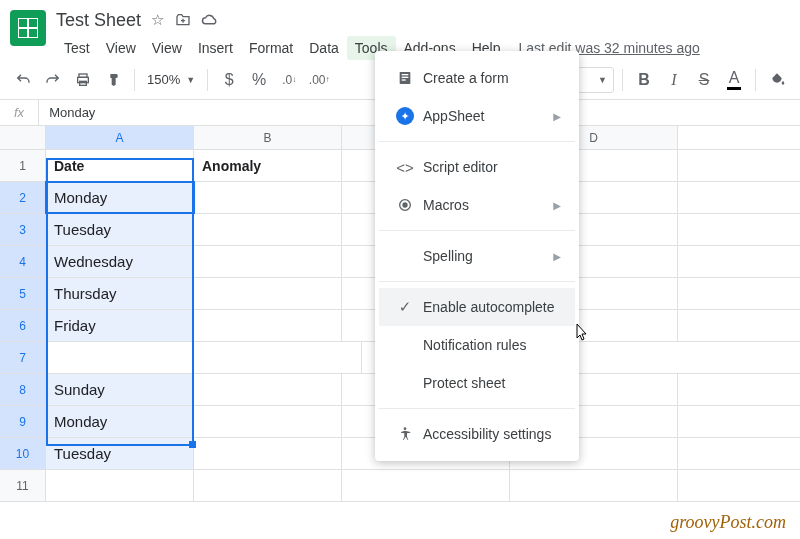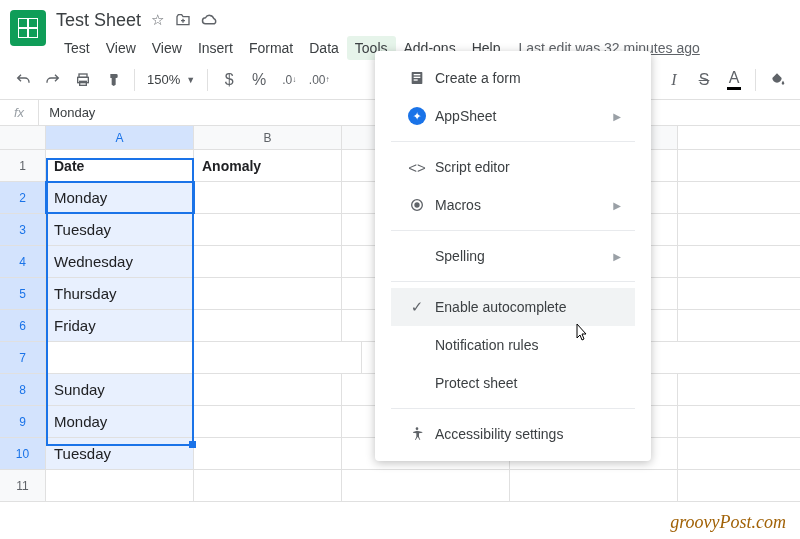--- a/index.html
+++ b/index.html
@@ -48,21 +48,21 @@
   .cell.hdr { font-weight: bold; font-size: 14px; }
   .cell.wide { width: 168px; }
   .cell.sel { background: #e8f0fe; }
   .cell.active { outline: 2px solid #1a73e8; outline-offset: -1px; z-index: 2; }
   .rh.selrow { background: #d3e3fd; color: #1a73e8; }
   
   .sel-box { position: absolute; border: 2px solid #1a73e8; pointer-events: none; z-index: 3; }
   .sel-handle { position: absolute; width: 7px; height: 7px; background: #1a73e8; bottom: -4px; right: -4px; }
   
   
-  .dropdown { position: absolute; top: 51px; left: 375px; width: 276px; background: #fff; border-radius: 4px; box-shadow: 0 2px 10px rgba(0,0,0,.25); padding: 8px 16px; z-index: 100; }
+  .dropdown { position: absolute; top: 51px; left: 375px; width: 204px; background: #fff; border-radius: 4px; box-shadow: 0 2px 10px rgba(0,0,0,.25); padding: 8px 4px; z-index: 100; }
   .dd-item { display: flex; align-items: center; height: 38px; padding: 0 14px; font-size: 14px; color: #3c4043; cursor: pointer; position: relative; }
   .dd-item.hover { background: #f1f3f4; }
   .dd-icon { width: 24px; display: flex; justify-content: center; color: #5f6368; font-size: 15px; }
   .dd-label { flex: 1; padding-left: 6px; }
   .dd-arrow { color: #9aa0a6; font-size: 10px; }
   .dd-sep { height: 1px; background: #e8eaed; margin: 6px 0; }
   .dd-item.noicon .dd-icon { visibility: hidden; }
   
   .appsheet-icon { width:18px; height:18px; border-radius:50%; background:#1a73e8; display:flex; align-items:center; justify-content:center; color:#fff; font-size:11px; }
   

